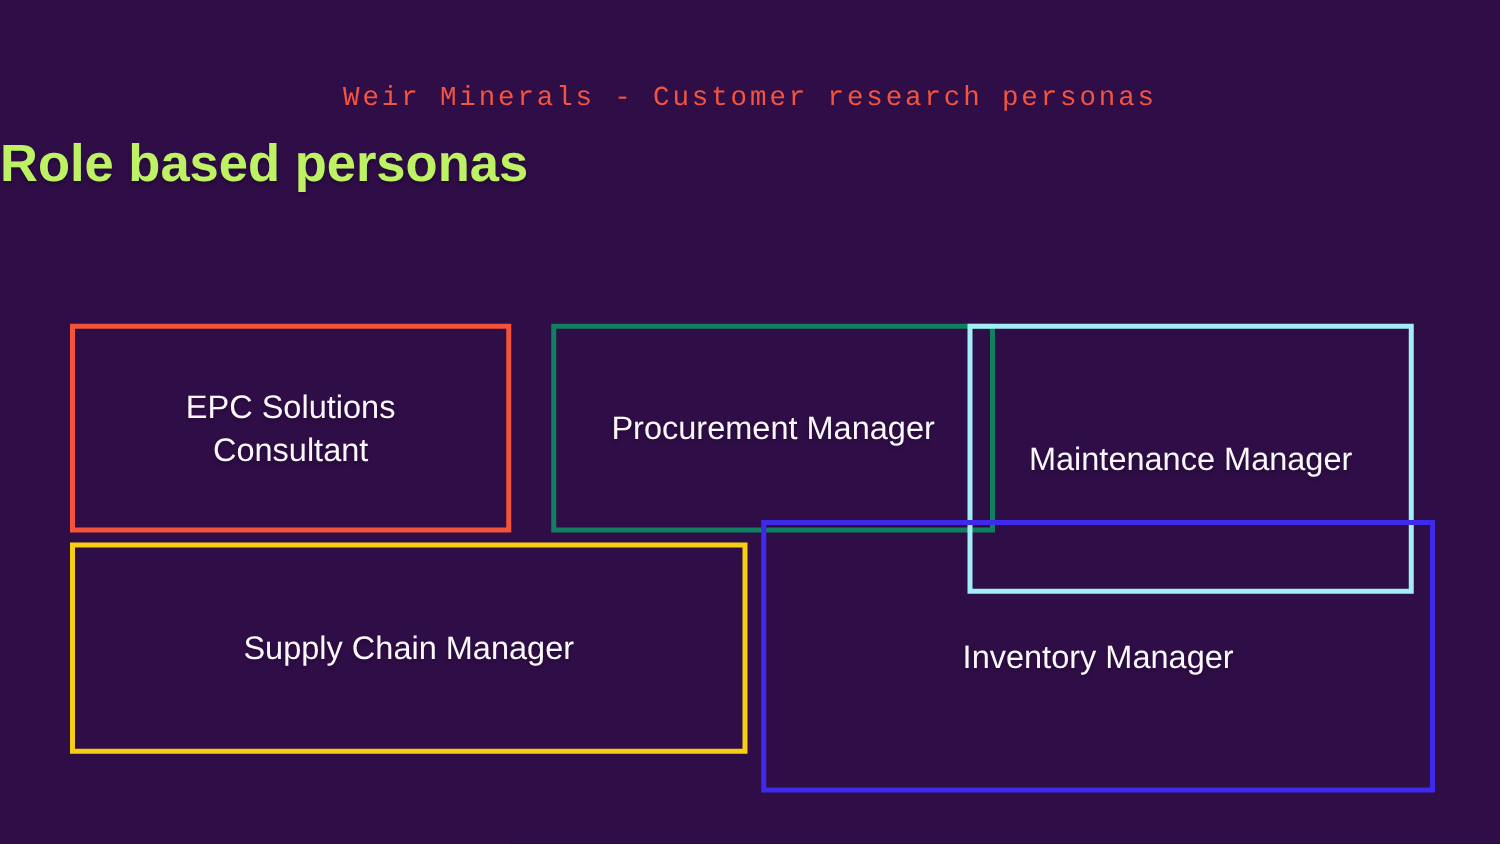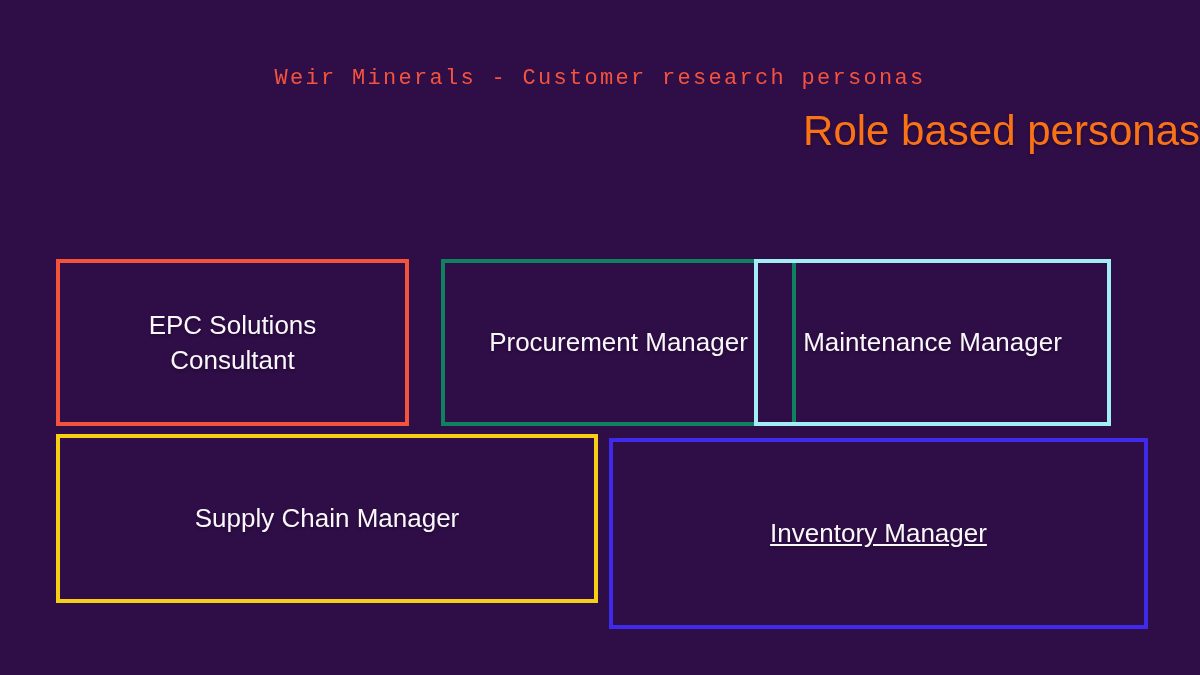--- a/index.html
+++ b/index.html
@@ -25,47 +25,47 @@
     font-size: 22px;
     font-weight: 400;
     letter-spacing: 2.3px;
     white-space: nowrap;
   }
   .title {
     position: absolute;
     top: 106px;
     left: 0;
     width: 100%;
-    text-align: right;
-    color: #f97316;
+    text-align: left;
+    color: #bef264;
     font-size: 42px;
-    font-weight: 400;
+    font-weight: 700;
     line-height: 50px;
     text-shadow: 0 2px 3px rgba(0,0,0,0.25);
   }
   .persona-card {
     position: absolute;
     box-sizing: border-box;
     border: 4px solid #fff; 
     display: flex;
     align-items: center;
     justify-content: center;
     text-align: center;
     color: #FAF8FC;
     font-size: 26px;
     font-weight: 500;
     line-height: 35px;
     text-shadow: 0 2px 3px rgba(0,0,0,0.25);
     padding: 0 30px;
   }
   .card-1 { left: 56px;  top: 259px; width: 353px; height: 167px; }
   .card-2 { left: 441px; top: 259px; width: 355px; height: 167px; }
-  .card-3 { left: 754px; top: 259px; width: 357px; height: 167px; }
+  .card-3 { left: 774px; top: 259px; width: 357px; height: 216px; }
   .card-4 { left: 56px;  top: 434px; width: 542px; height: 169px; text-align: right; }
-  .card-5 { left: 609px; top: 438px; width: 539px; height: 191px; text-decoration: underline; }
+  .card-5 { left: 609px; top: 416px; width: 539px; height: 218px; }
   .card-label {
     display: block;
     max-width: 300px;
   }
   .card-4 .card-label, .card-5 .card-label { max-width: none; }
 </style>
 </head>
 <body>
 
 <div class="slide" data-bind-style="background:page.background_color" style="background: rgb(47, 13, 70);">

